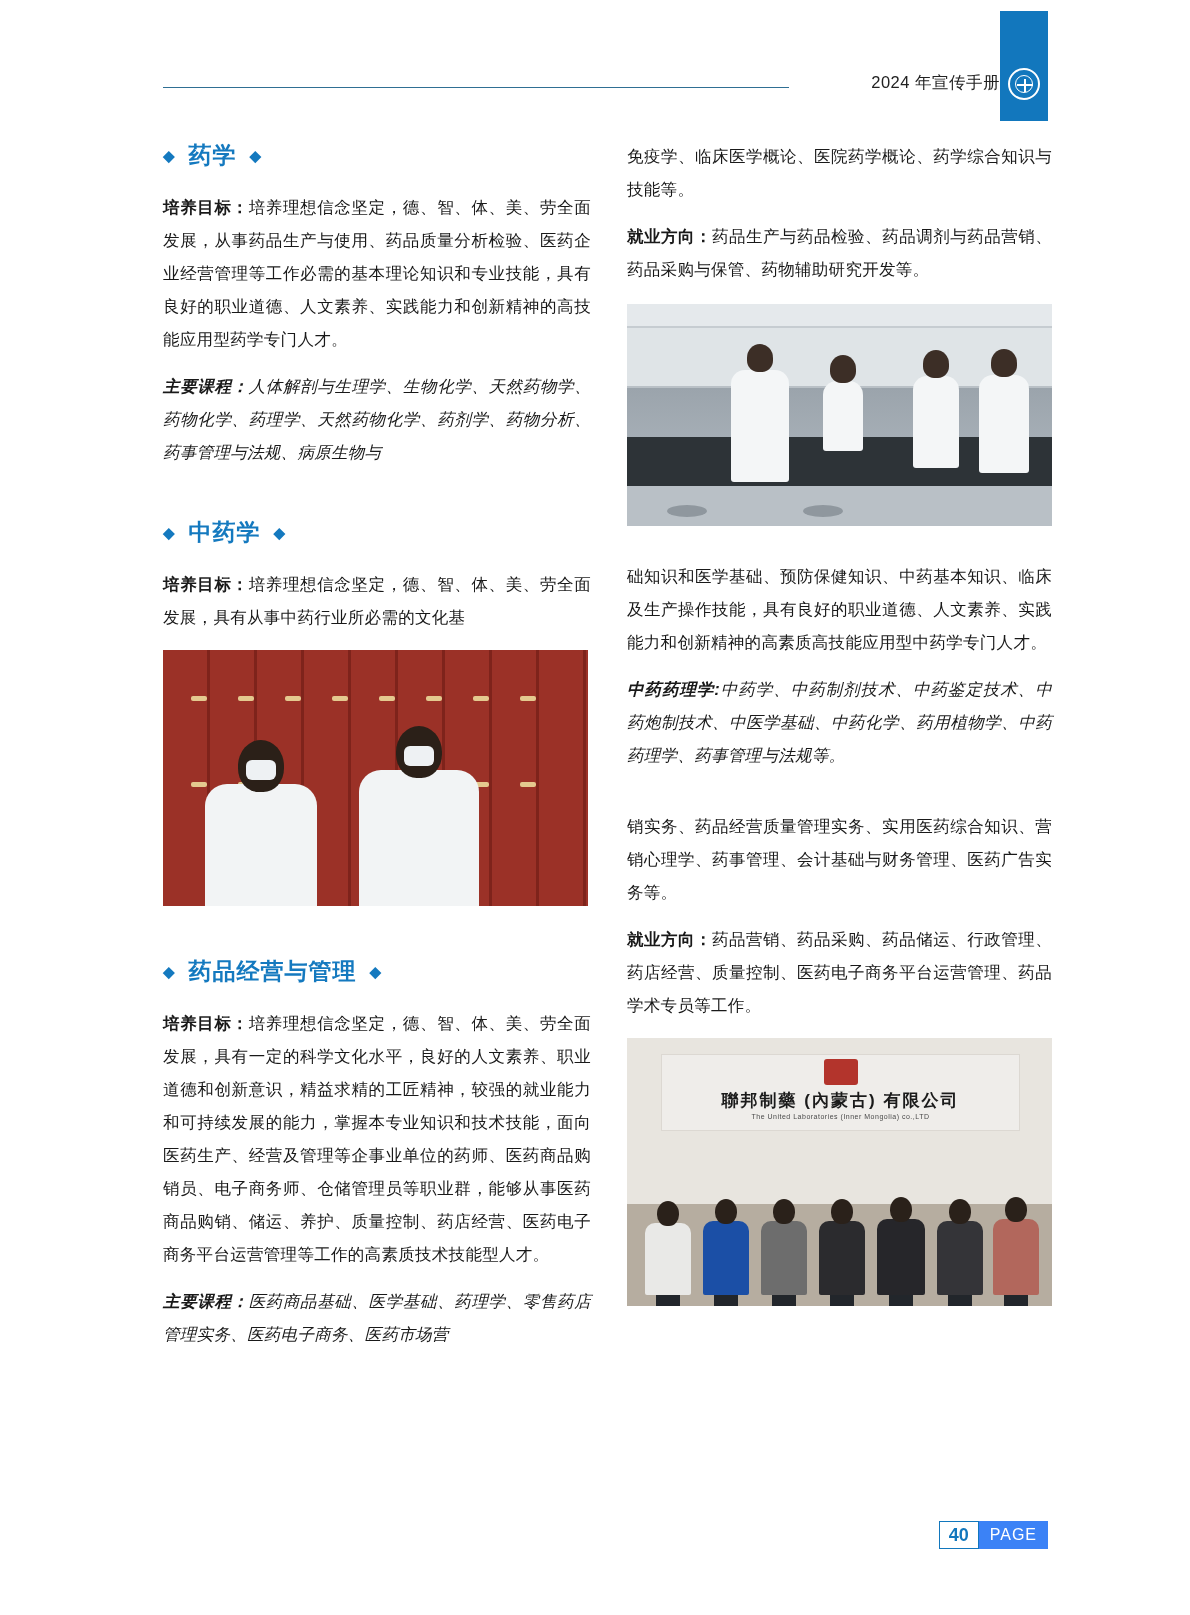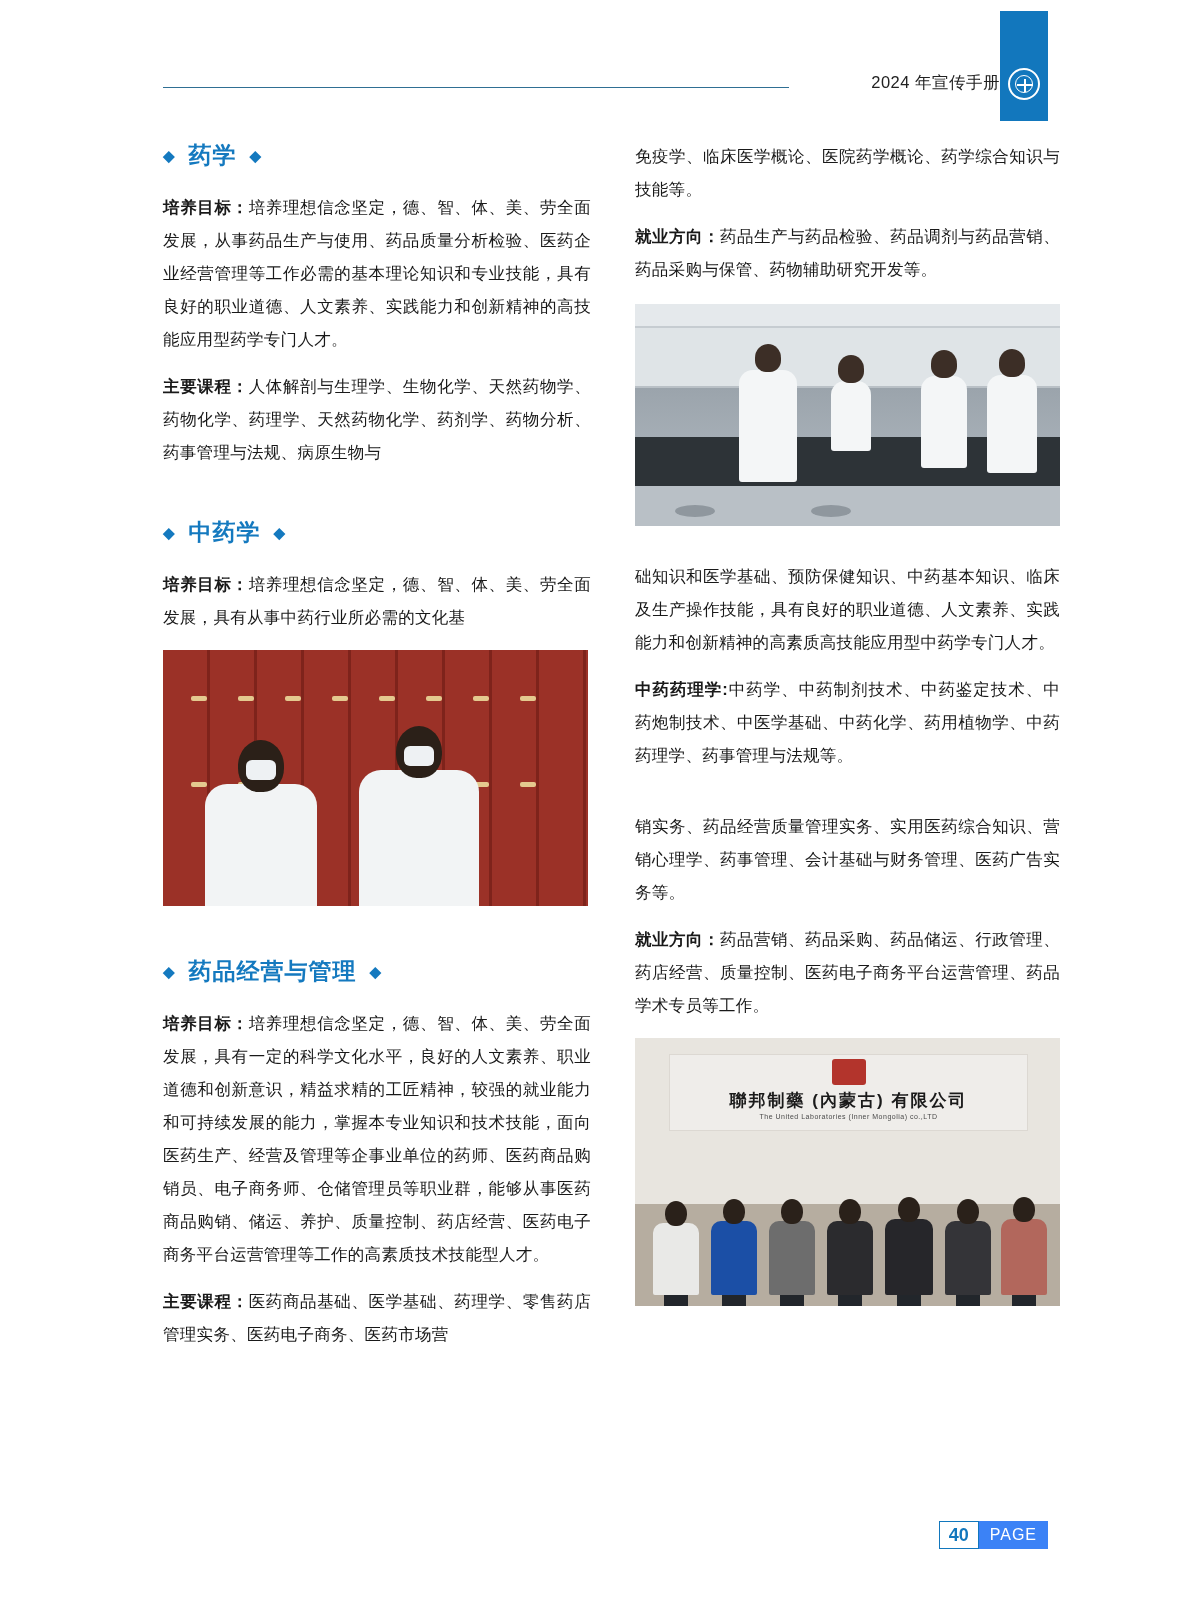--- a/index.html
+++ b/index.html
@@ -92,21 +92,20 @@
     position: absolute;
     left: 163px;
     top: 140px;
     width: 428px;
   }
   .col-right {
     position: absolute;
     left: 627px;
     top: 140px;
     width: 425px;
-    margin-left: 8px;
   }
 
   
   .section-heading {
     display: flex;
     align-items: center;
     color: #1479bf;
     font-weight: bold;
     font-size: 23px;
     letter-spacing: 1px;
@@ -123,21 +122,21 @@
 
   
   p.para {
     margin: 0 0 14px 0;
     font-size: 16.5px;
     line-height: 33px;
     text-align: justify;
     color: #191919;
     letter-spacing: 0.3px;
   }
-  p.para:last-child { margin-bottom: 0; }
+  p.para:last-child { margin-bottom: 0; font-style: italic; }
   .lbl { font-weight: bold; }
 
   
   .photo {
     position: relative;
     overflow: hidden;
     background: #cfd6da;
   }
 
   

